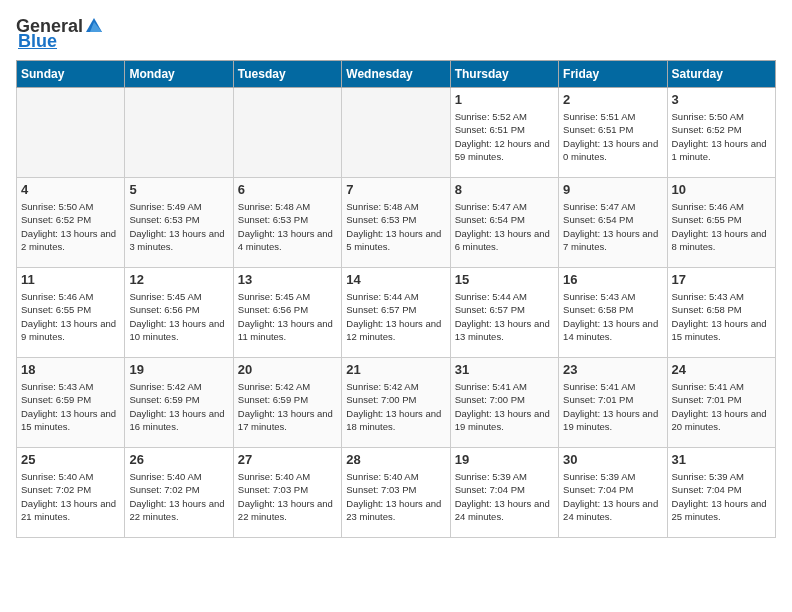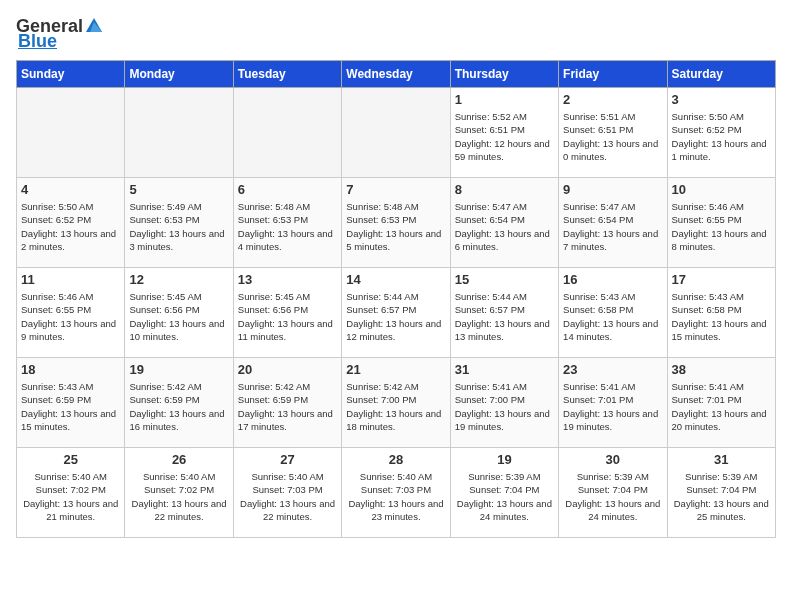--- a/index.html
+++ b/index.html
@@ -42,21 +42,21 @@
     .location {
       font-size: 14px;
       color: #555;
     }
     table {
       width: 100%;
       border-collapse: collapse;
       table-layout: fixed;
     }
     th {
-      background-color: #1d4ed8;
+      background-color: #0369a1;
       color: #fff;
       font-size: 12px;
       font-weight: bold;
       padding: 6px 4px;
       text-align: left;
       border: 1px solid #aaa;
     }
     td {
       border: 1px solid #ccc;
       vertical-align: top;
@@ -213,25 +213,25 @@
         </td>
         <td>
           <span class="day-number">31</span>
           <div class="day-info"><span>Sunrise: 5:41 AM</span><br><span>Sunset: 7:00 PM</span><br><span>Daylight: 13 hours and 19 minutes.</span></div>
         </td>
         <td>
           <span class="day-number">23</span>
           <div class="day-info"><span>Sunrise: 5:41 AM</span><br><span>Sunset: 7:01 PM</span><br><span>Daylight: 13 hours and 19 minutes.</span></div>
         </td>
         <td>
-          <span class="day-number">38</span>
+          <span class="day-number">24</span>
           <div class="day-info"><span>Sunrise: 5:41 AM</span><br><span>Sunset: 7:01 PM</span><br><span>Daylight: 13 hours and 20 minutes.</span></div>
         </td>
       </tr>
-      <tr style="background: #eab308; text-align: center;">
+      <tr style="background: #eab308;">
         <td>
           <span class="day-number">25</span>
           <div class="day-info"><span>Sunrise: 5:40 AM</span><br><span>Sunset: 7:02 PM</span><br><span>Daylight: 13 hours and 21 minutes.</span></div>
         </td>
         <td>
           <span class="day-number">26</span>
           <div class="day-info"><span>Sunrise: 5:40 AM</span><br><span>Sunset: 7:02 PM</span><br><span>Daylight: 13 hours and 22 minutes.</span></div>
         </td>
         <td>
           <span class="day-number">27</span>

